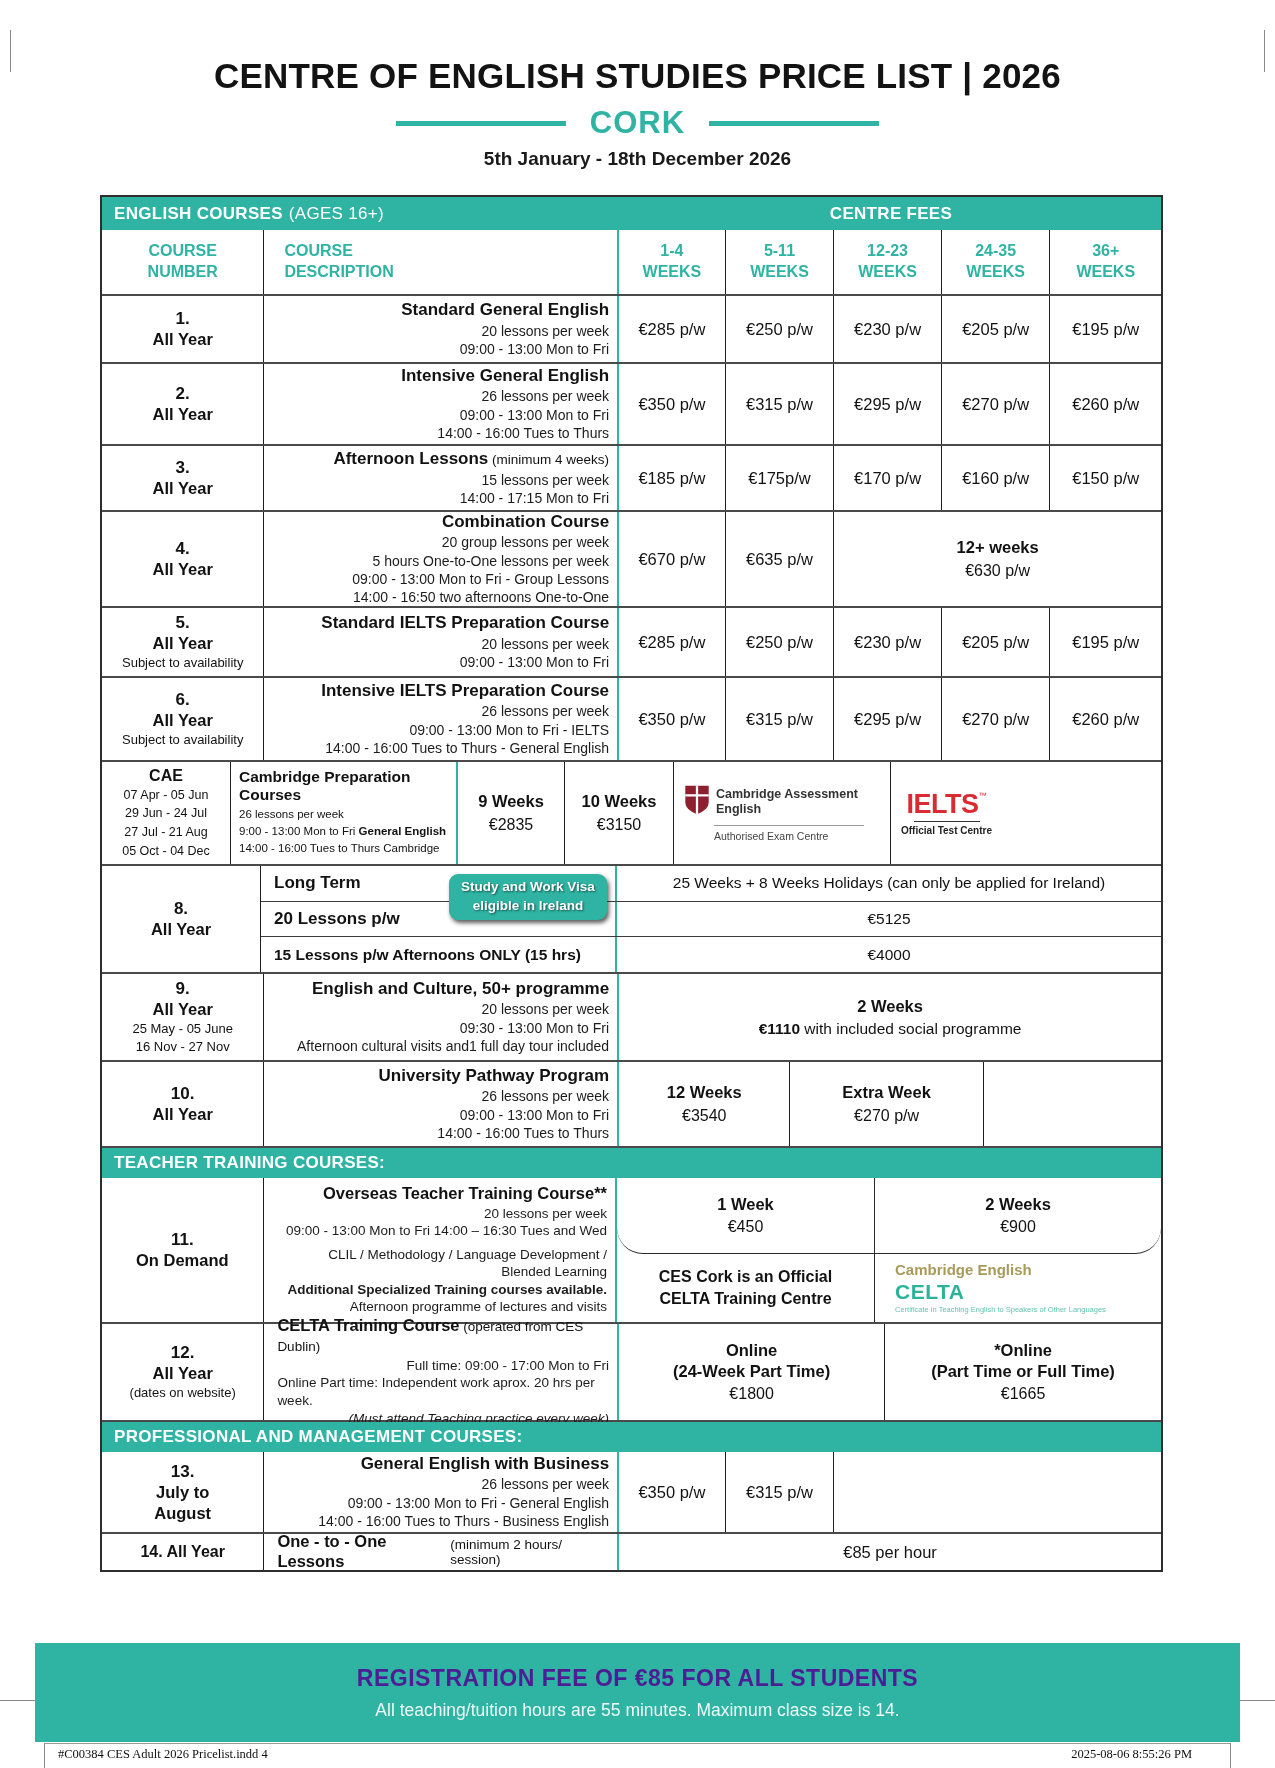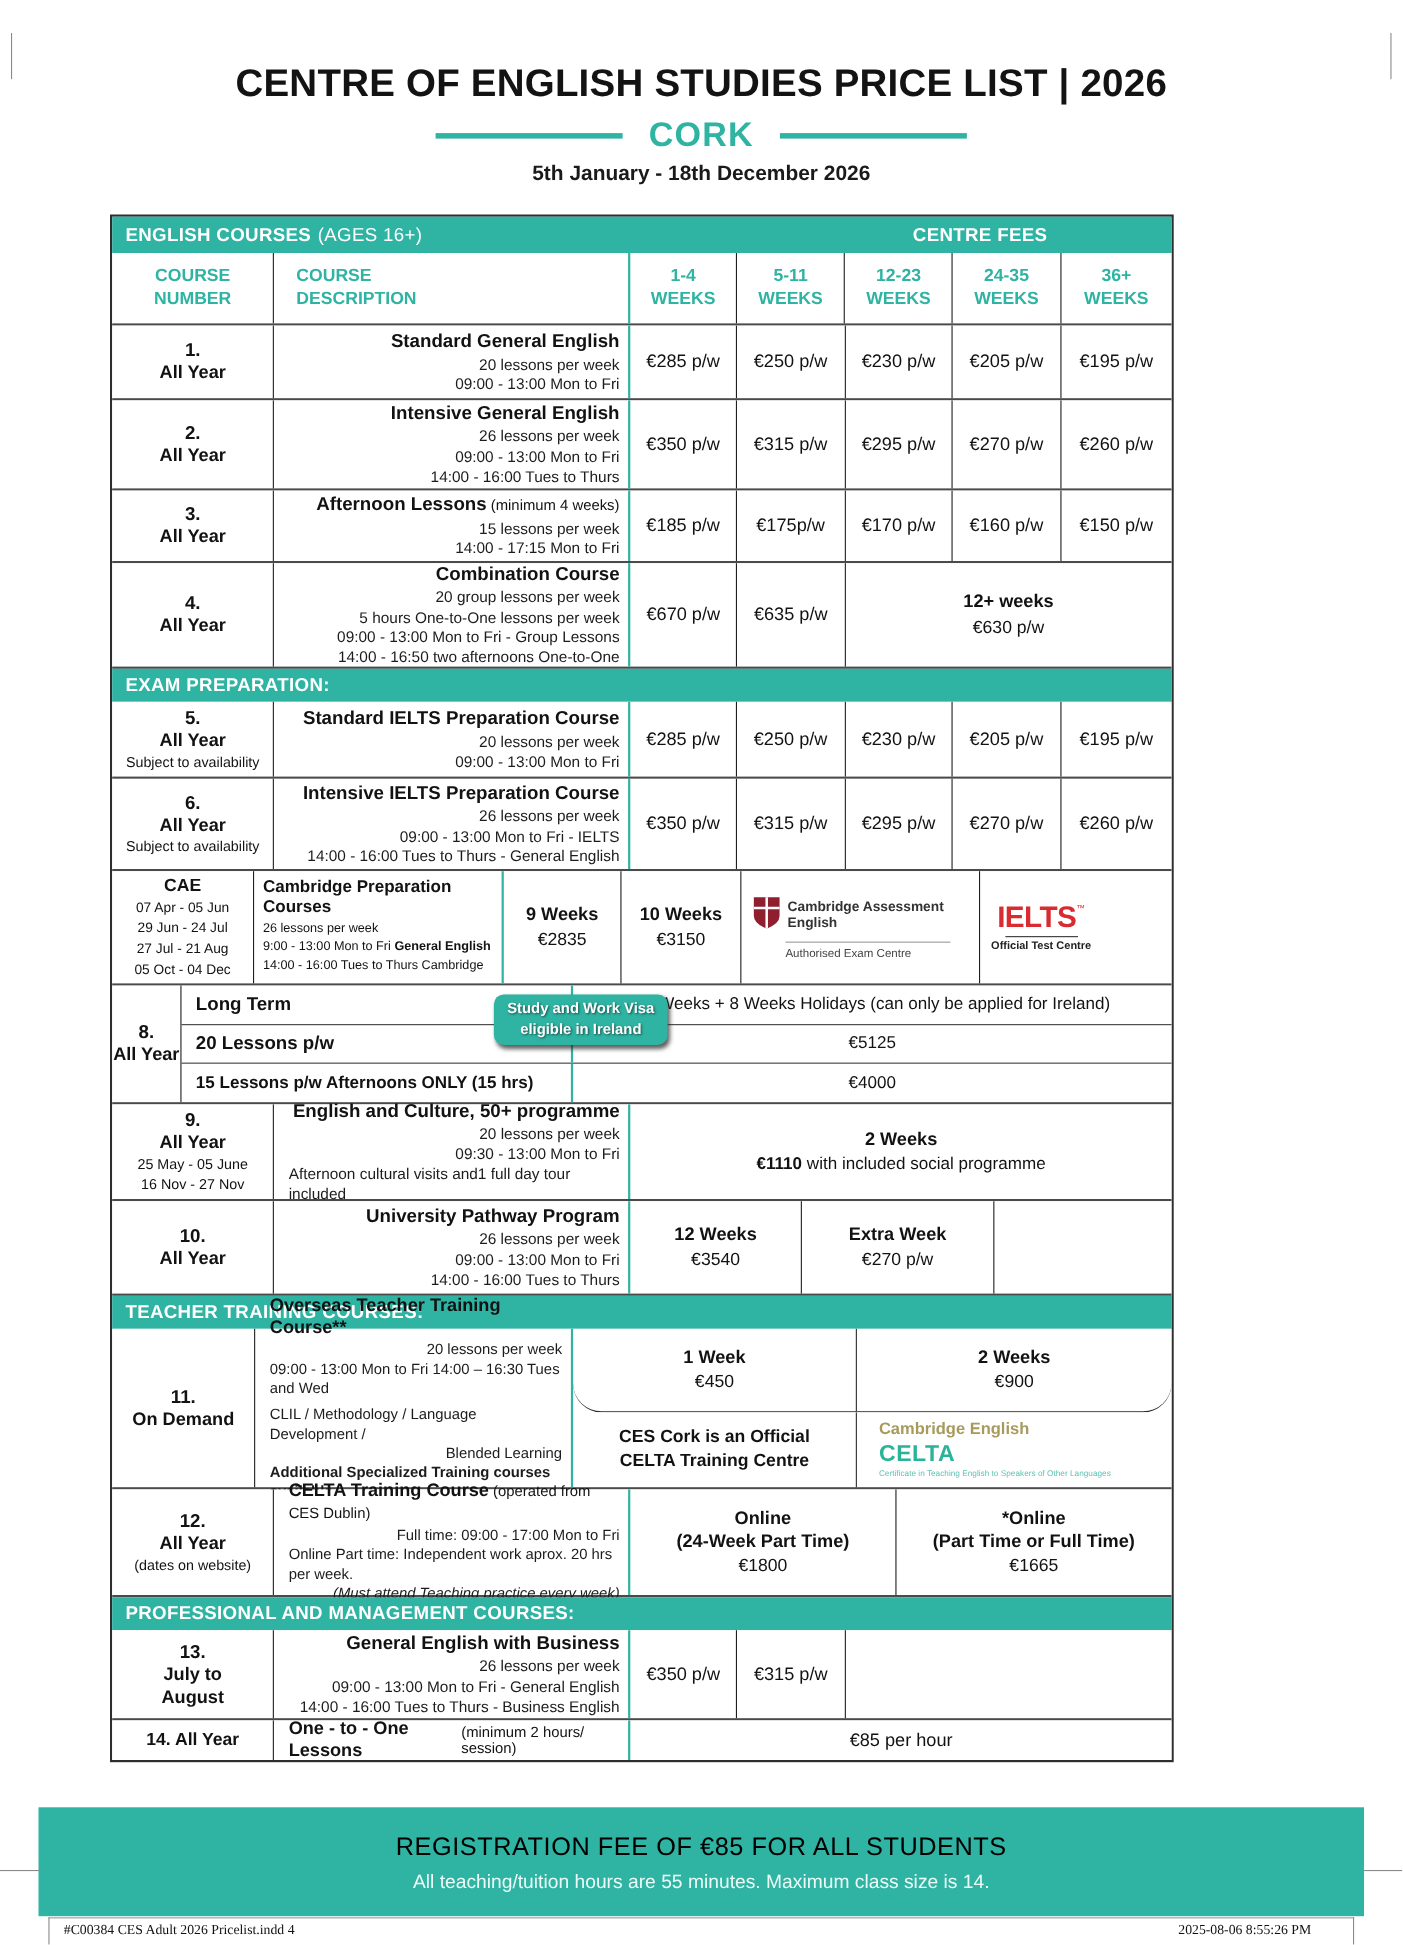--- a/index.html
+++ b/index.html
@@ -7,21 +7,21 @@
         font-family:"Liberation Sans","DejaVu Sans",sans-serif;color:#121212;}
   
   .hdr{position:absolute;top:56px;left:0;width:1275px;text-align:center;}
   .hdr-title{font-size:35px;font-weight:700;letter-spacing:.2px;color:#131313;}
   .hdr-title .yr{font-weight:700;}
   .cork-row{margin-top:9px;display:flex;align-items:center;justify-content:center;gap:24px;}
   .cork-line{width:170px;height:5px;background:#2FB3A3;}
   .cork-txt{font-size:31px;font-weight:700;letter-spacing:1px;color:#2FB3A3;}
   .hdr-dates{margin-top:7px;font-size:19px;font-weight:700;color:#1a1a1a;}
   
-  #tbl{position:absolute;left:100px;top:195px;width:967px;border:2px solid #2e2e2e;box-sizing:border-box;}
+  #tbl{position:absolute;left:100px;top:195px;width:1063px;border:2px solid #2e2e2e;box-sizing:border-box;}
   .bar{height:30px;background:#2FB3A3;color:#fff;display:flex;align-items:center;
        padding-left:12px;font-weight:700;font-size:17px;box-sizing:border-box;position:relative;letter-spacing:.3px;}
   .bar1{height:33px;}
   .bar .ages{font-weight:400;margin-left:6px;}
   .coursefees{position:absolute;left:519px;top:0;width:540px;height:100%;display:flex;align-items:center;justify-content:center;padding:0;}
   .row{display:flex;align-items:stretch;border-bottom:2.5px solid #4a4a4a;background:#fff;box-sizing:border-box;position:relative;}
   .row:last-child{border-bottom:none;}
   .cell{box-sizing:border-box;}
   .c-num{width:163px;display:flex;flex-direction:column;align-items:center;justify-content:center;
          text-align:center;border-right:1.5px solid #1f1f1f;}
@@ -99,21 +99,21 @@
   .celta-sub{font-size:7.5px;color:#63C4B4;line-height:1.3;}
   
   .r12c1{width:267px;border-right:1.5px solid #1f1f1f;}
   .r12c2{width:277px;border-right:none;}
   .r13rest{width:328px;border-right:none;}
   .mergefee{width:544px;border-right:none;}
   .m4{width:328px;border-right:none;}
   
   .footbar{position:absolute;left:35px;top:1643px;width:1205px;height:99px;background:#2FB3A3;
            display:flex;flex-direction:column;align-items:center;justify-content:center;gap:8px;}
-  .foot-main{color:#000000;font-weight:400;font-size:23px;letter-spacing:.5px;}
+  .foot-main{color:#4c1d95;font-weight:700;font-size:23px;letter-spacing:.5px;}
   .foot-sub{color:#ecfbf8;font-size:17.5px;}
   .caption{position:absolute;top:1747px;font-family:"Liberation Serif","DejaVu Serif",serif;font-size:12.5px;color:#111;}
   .cap-left{left:58px;}
   .cap-right{right:83px;text-align:right;}
   
   .trim{position:absolute;background:#8a8a8a;}
 </style>
 </head>
 <body>
 
@@ -267,23 +267,20 @@
         </div>
       <div class="cell c-fee c-f2">
           <span>€635 p/w</span>
         </div>
       <div class="cell c-fee m4">
         <span class="fline1">12+ weeks</span>
         <span class="fline2">€630 p/w</span>
       </div>
     </div>
 
-    <div class="bar">
-      <span>EXAM PREPARATION:</span>
-    </div>
 
     <div class="row h-r5">
       <div class="cell c-num">
         <div class="n1">5.</div>
         <div class="n2">All Year</div>
         <div class="n3">Subject to availability</div>
       </div>
       <div class="cell c-desc">
         <div class="dtitle">Standard IELTS Preparation Course</div>
         <div class="dline">20 lessons per week</div>

